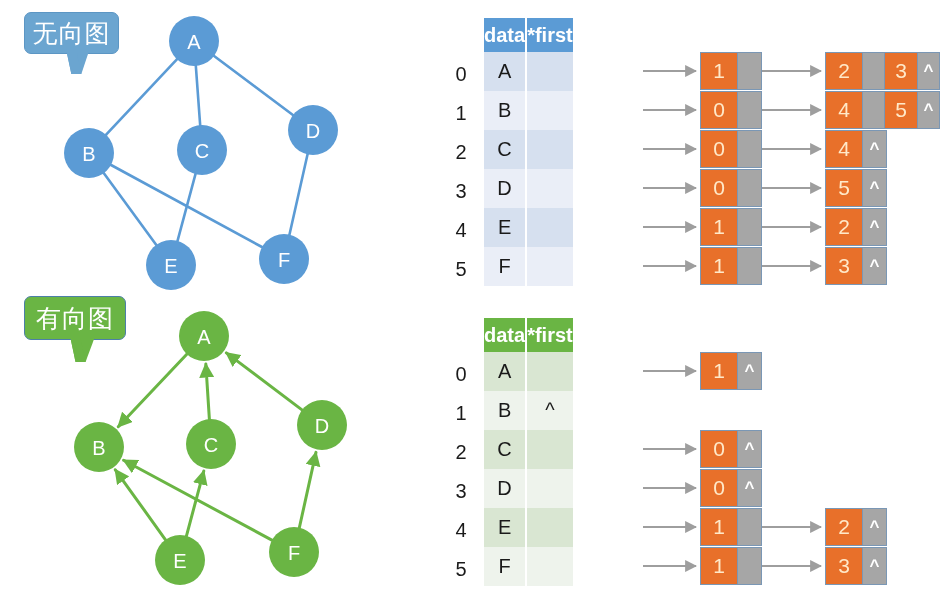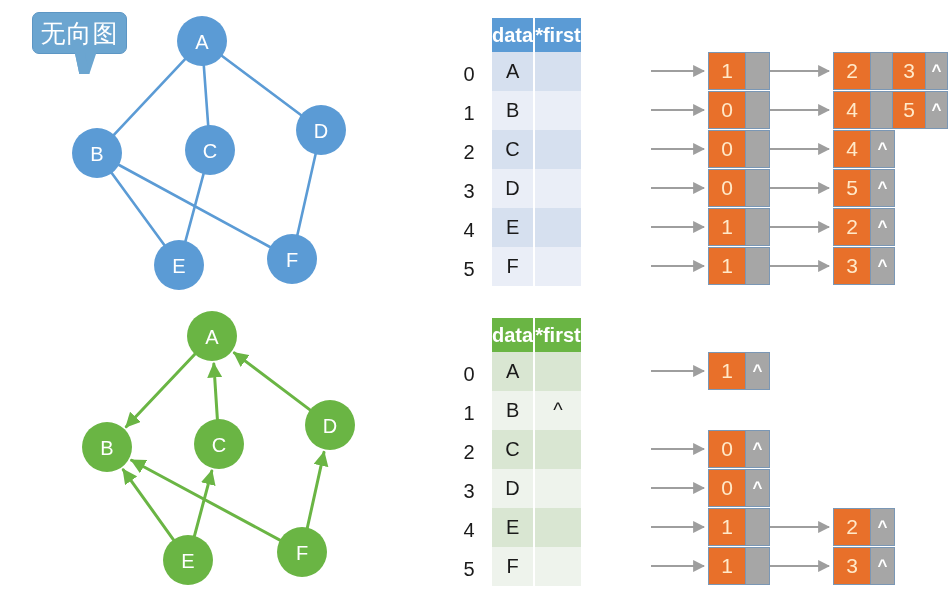--- a/index.html
+++ b/index.html
@@ -3,21 +3,21 @@
 <meta charset="utf-8">
 <style>
   html,body{margin:0;padding:0;}
   body{
     width:951px;height:601px;
     background:#ffffff;
     font-family:"Liberation Sans", sans-serif;
     overflow:hidden;
     position:relative;
   }
-  .stage{position:absolute;left:8px;top:0;width:760px;height:601px;}
+  .stage{position:absolute;left:0;top:0;width:760px;height:601px;}
 
   
   .callout{
     position:absolute;
     border-radius:7px;
     color:#ffffff;
     font-size:25px;
     line-height:1;
     display:flex;align-items:center;justify-content:center;
     letter-spacing:1px;
@@ -184,20 +184,24 @@
           <circle cx="171" cy="265" r="25" fill="#5b9bd5" stroke="#ffffff" stroke-width="0"></circle>
           <text x="171" y="266" class="node-label">E</text>
         </g>
         <g>
           <circle cx="284" cy="259" r="25" fill="#5b9bd5" stroke="#ffffff" stroke-width="0"></circle>
           <text x="284" y="260" class="node-label">F</text>
         </g>
       </g>
   </svg>
 
+  <div class="callout" id="callout-directed">
+    <span>有向图</span>
+    <span class="tail"></span>
+  </div>
 
   <svg class="graph" id="svg-directed" width="400" height="601" style="top:0;">
     <defs>
       <marker id="arrow-green" viewBox="0 0 10 10" refX="9" refY="5" markerWidth="5" markerHeight="5" orient="auto-start-reverse">
         <path d="M0,0 L10,5 L0,10 z" fill="#6ab544"></path>
       </marker>
     </defs>
     <g id="d-edges">
         <line x1="188.19440336085012" y1="352.70877358995847" x2="118.24159590853031" y2="426.65888432526793" stroke="#6ab544" stroke-width="3" stroke-linecap="round" marker-end="url(#arrow-green)"></line>
         <line x1="209.512380699186" y1="421.0481593588696" x2="205.81101480099096" y2="363.9413712152892" stroke="#6ab544" stroke-width="3" stroke-linecap="round" marker-end="url(#arrow-green)"></line>

